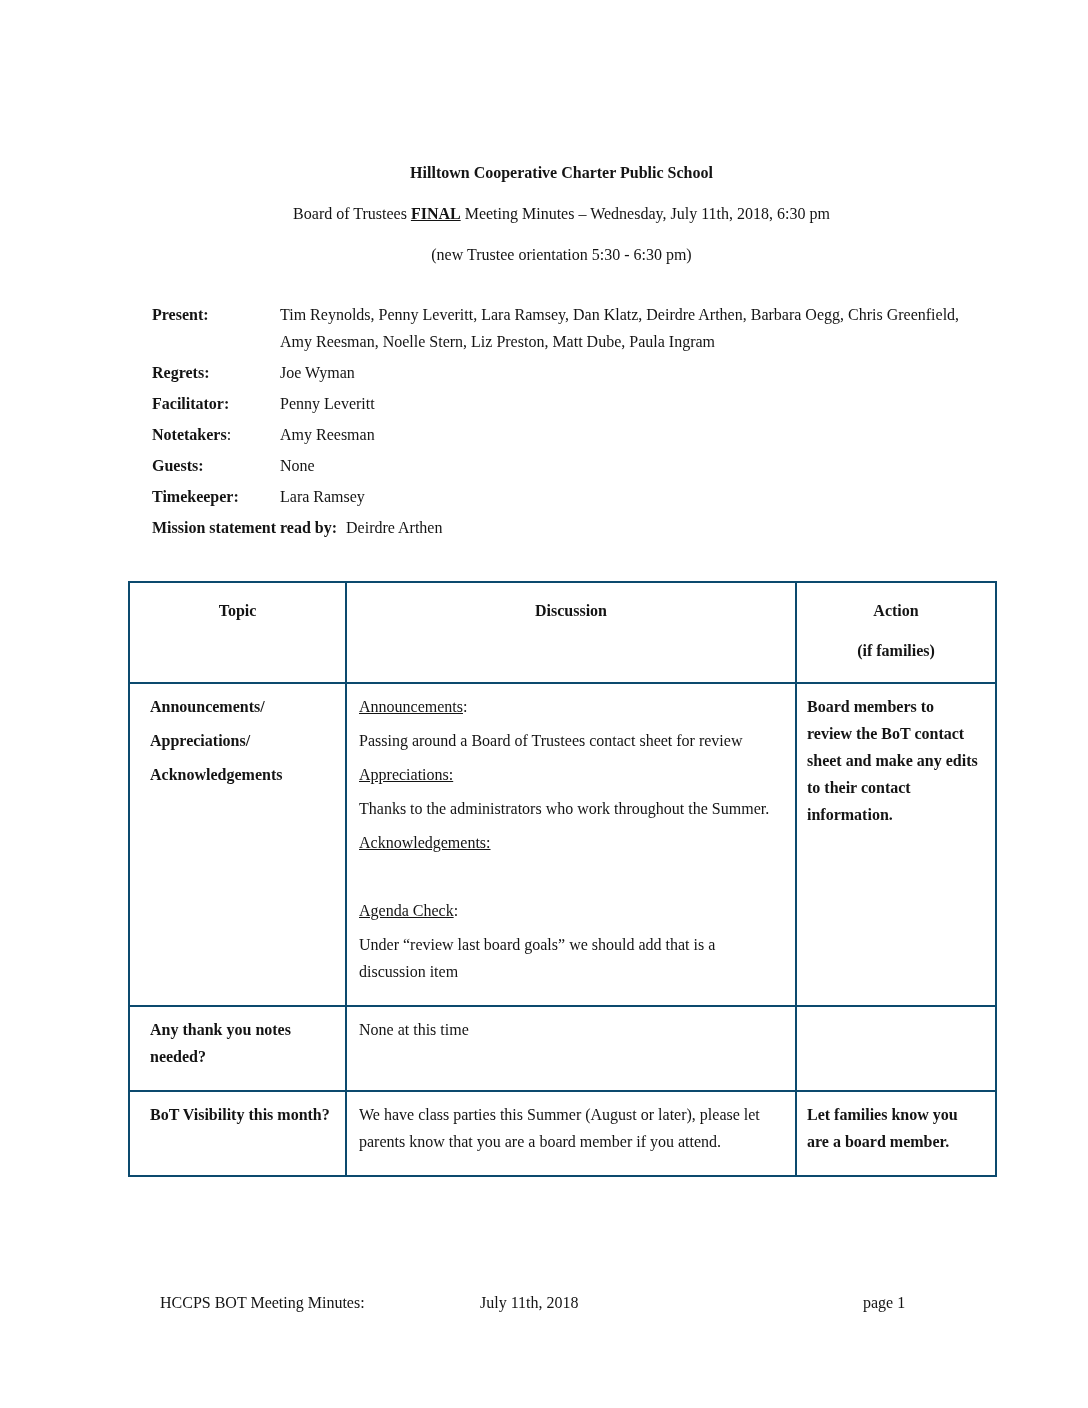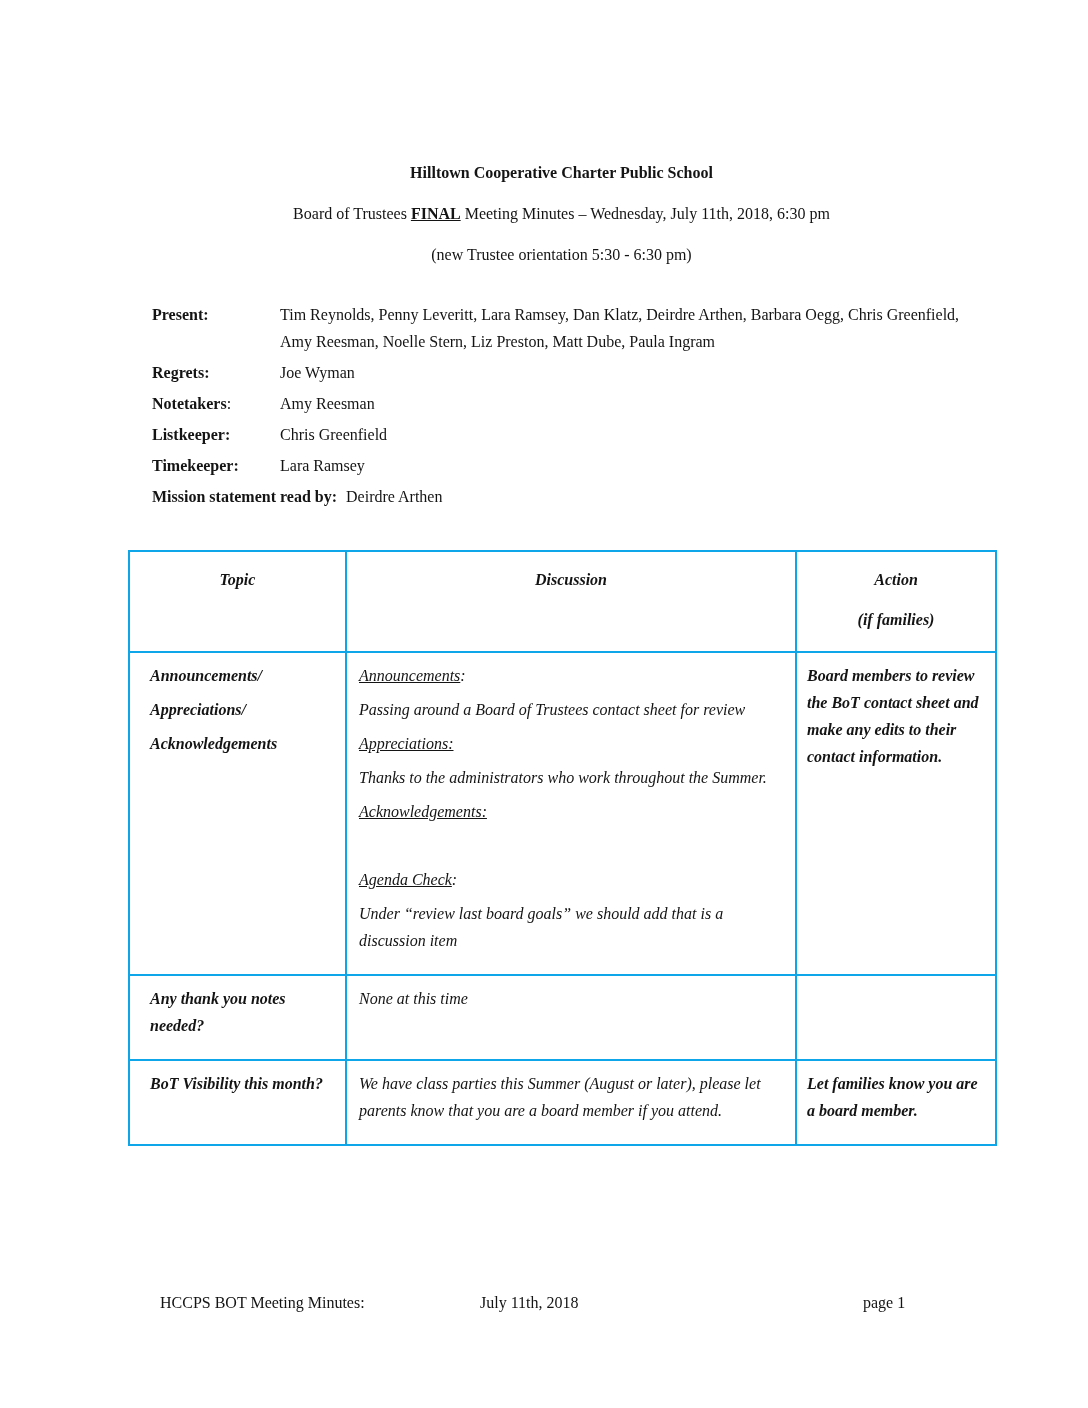--- a/index.html
+++ b/index.html
@@ -22,21 +22,21 @@
   .roster-row{display:flex;line-height:27px;margin-bottom:4px;margin-left:24px;}
   .roster-label{font-weight:bold;flex:0 0 128px;width:128px;}
   .roster-value{max-width:712px;}
   .nb{font-weight:normal;}
   .roster-row.inline{display:block;}
   .roster-row.inline .roster-label{display:inline;width:auto;}
   .roster-row.inline .roster-value{display:inline;margin-left:9px;}
 
   
   table.minutes{border-collapse:collapse;table-layout:fixed;width:867px;margin-top:40px;}
-  .minutes th,.minutes td{border:2px solid #0ea5e9;vertical-align:top;font-style:italic;}
+  .minutes th,.minutes td{border:2px solid #0c4a6e;vertical-align:top;}
   .minutes th{font-weight:bold;text-align:center;padding:14px 8px 18px;}
   .minutes th p{margin:0;line-height:27px;}
   .minutes th p.if-necessary{margin-top:13px;}
   .minutes td{padding:9px 14px 20px 12px;border-radius:10px;}
   .minutes td p{margin:0 0 7px;line-height:27px;}
   .minutes td p:last-child{margin-bottom:0;}
   td.topic-cell{font-weight:bold;padding-left:20px;}
   td.action-cell{font-weight:bold;padding-left:10px;}
   .u{text-decoration:underline;}
 
@@ -62,26 +62,30 @@
     <div class="roster">
         <div class="roster-row">
           <span class="roster-label">Present:</span>
           <span class="roster-value">Tim Reynolds, Penny Leveritt, Lara Ramsey, Dan Klatz, Deirdre Arthen, Barbara Oegg, Chris Greenfield, Amy Reesman, Noelle Stern, Liz Preston, Matt Dube, Paula Ingram</span>
         </div>
         <div class="roster-row">
           <span class="roster-label">Regrets:</span>
           <span class="roster-value">Joe Wyman</span>
         </div>
         <div class="roster-row">
+          <span class="roster-label">Facilitator:</span>
+          <span class="roster-value">Penny Leveritt</span>
+        </div>
+        <div class="roster-row">
           <span class="roster-label">Notetakers<span class="nb">:</span></span>
           <span class="roster-value">Amy Reesman</span>
         </div>
         <div class="roster-row">
-          <span class="roster-label">Listkeeper:</span>
-          <span class="roster-value">Chris Greenfield</span>
+          <span class="roster-label">Guests:</span>
+          <span class="roster-value">None</span>
         </div>
         <div class="roster-row">
           <span class="roster-label">Timekeeper:</span>
           <span class="roster-value">Lara Ramsey</span>
         </div>
         <div class="roster-row inline"><span class="roster-label">Mission statement read by:</span><span class="roster-value">Deirdre Arthen</span></div>
       </div>
 
     <table class="minutes">
       <colgroup>

